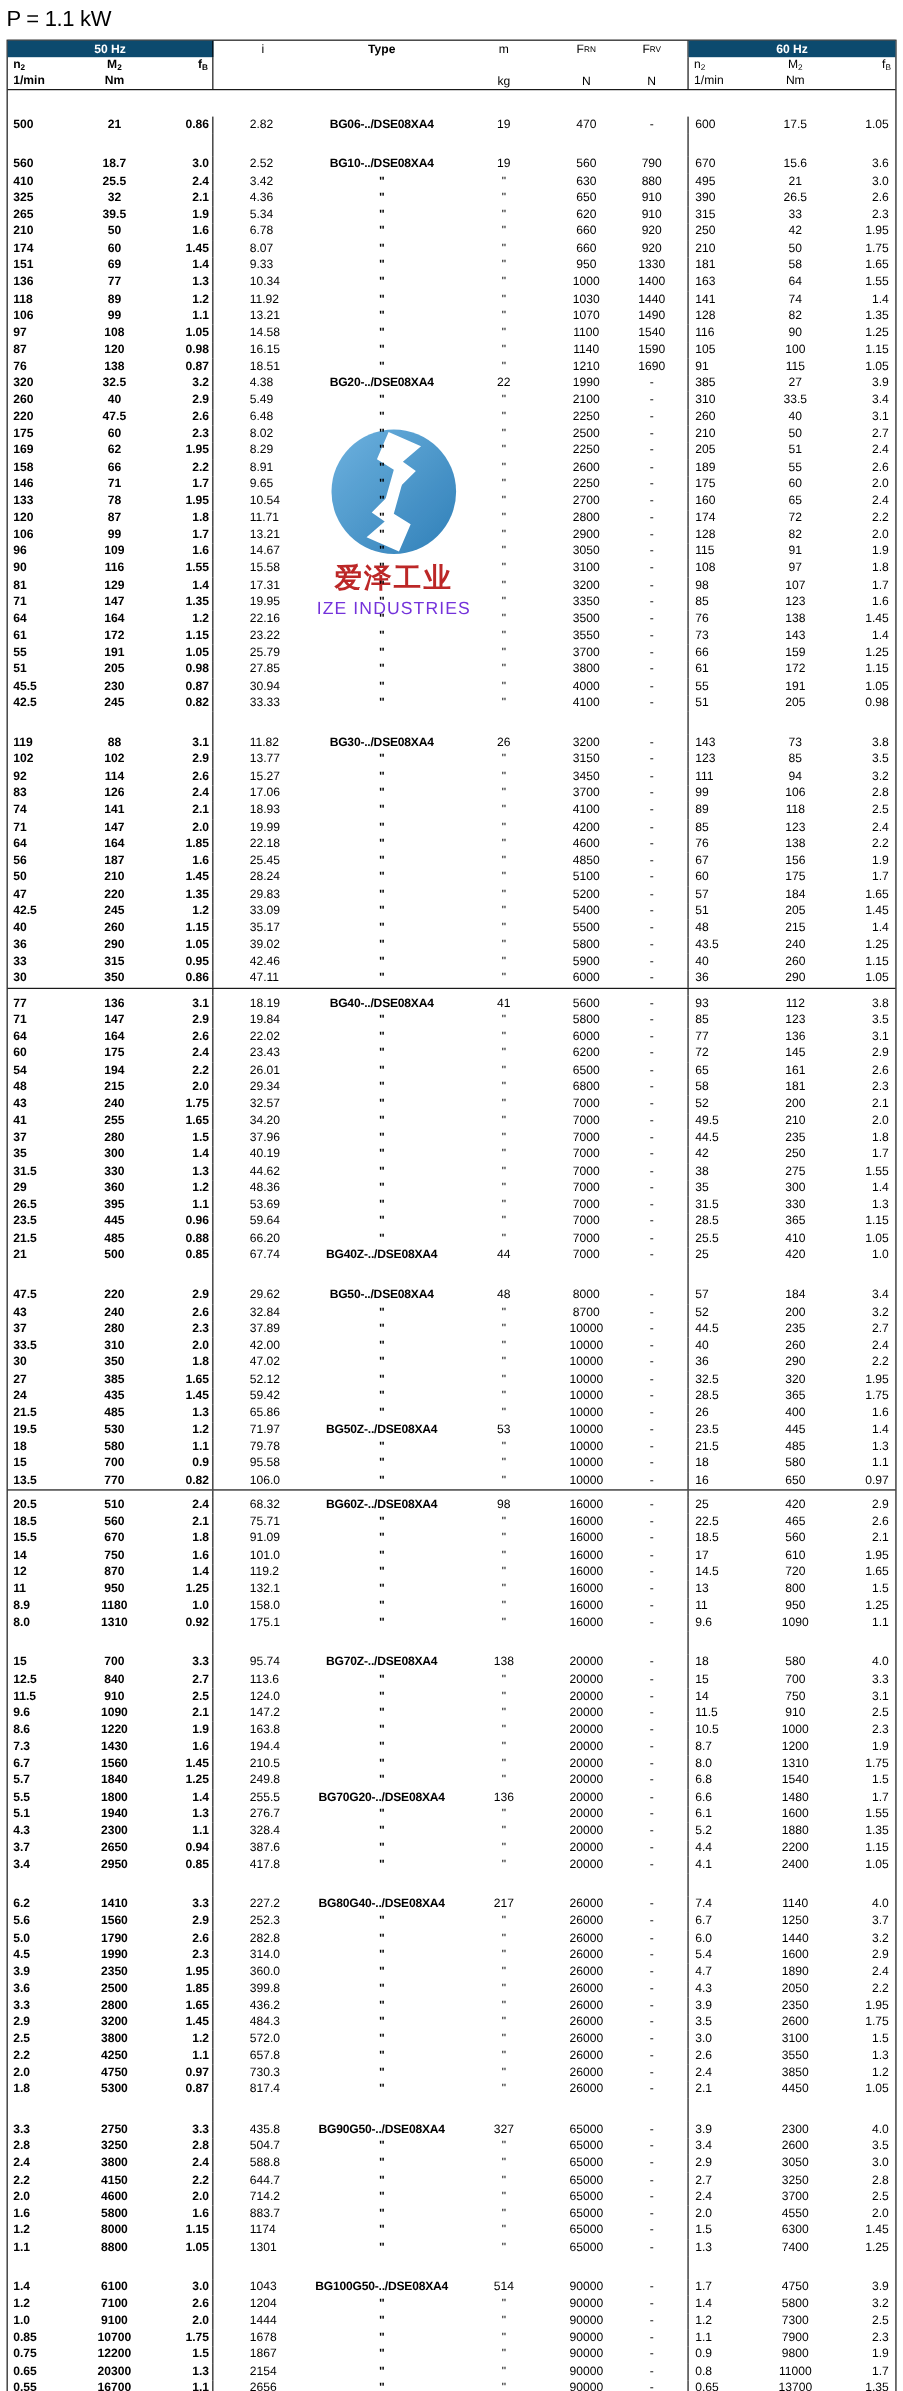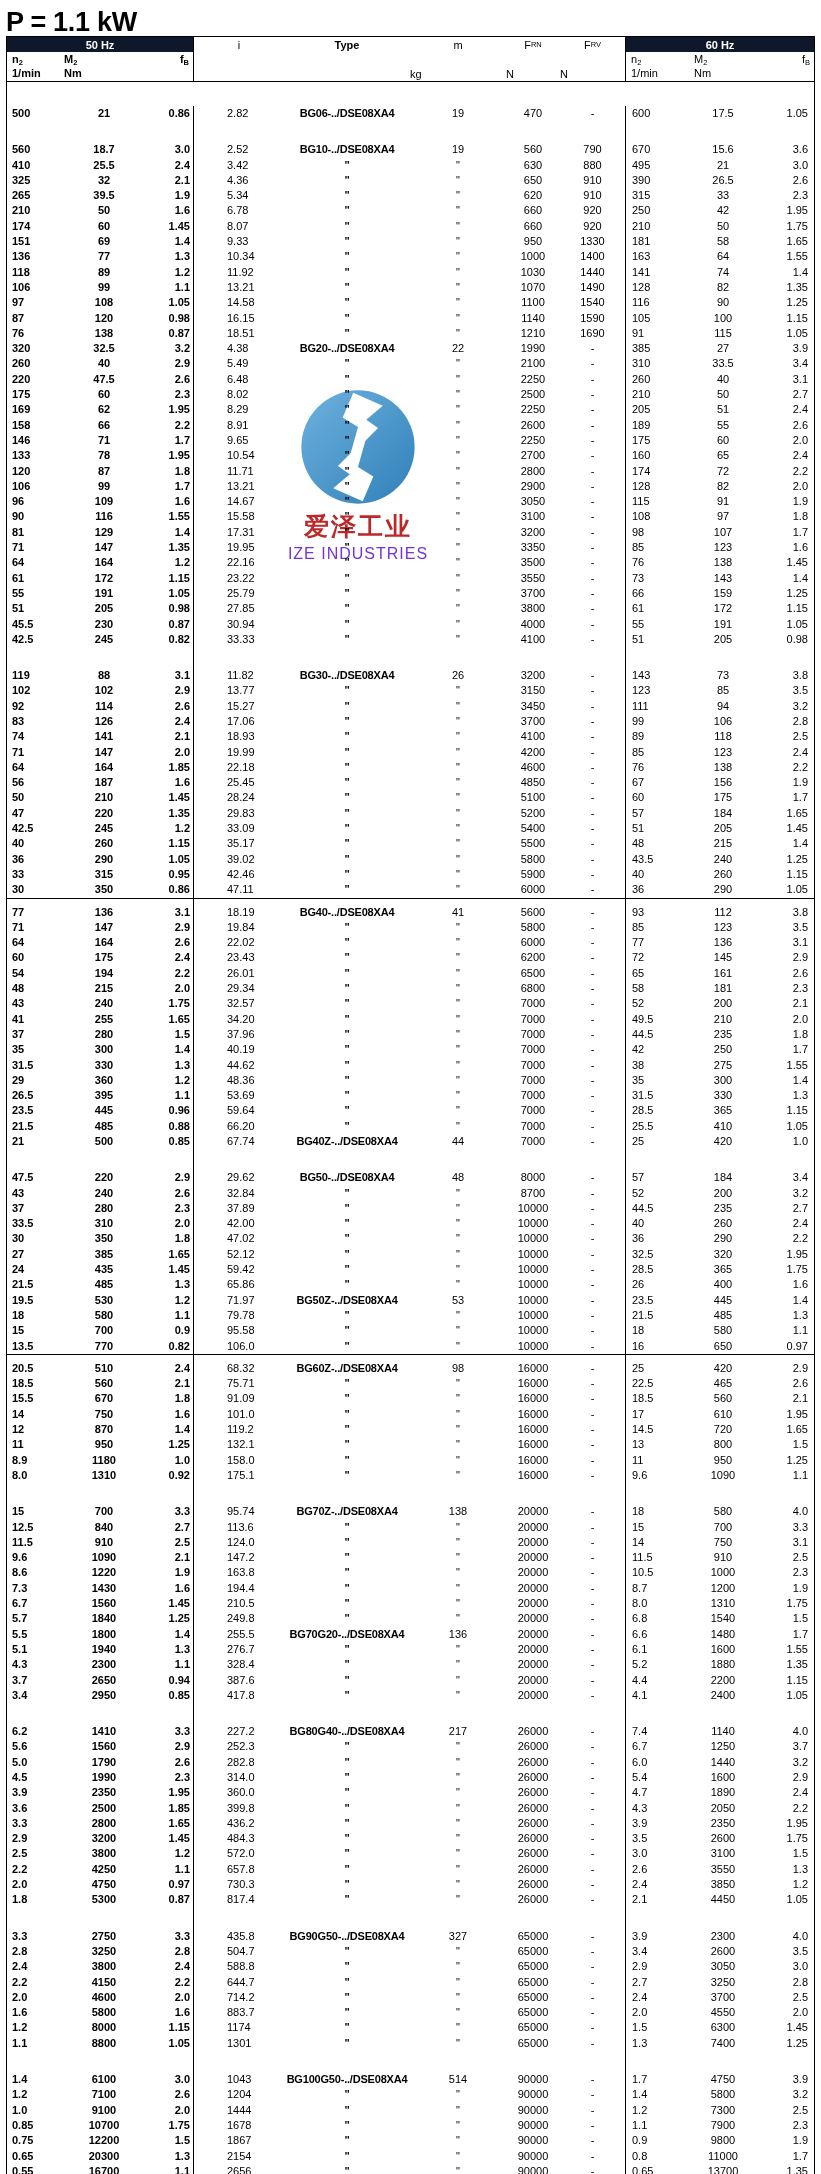--- a/index.html
+++ b/index.html
@@ -2,37 +2,37 @@
 <html><head>
 <meta charset="utf-8">
 <style>
   * { box-sizing: border-box; margin: 0; padding: 0; }
   html,body { background:#fff; }
   body{
     width:821px; height:2174px; overflow:hidden;
     font-family:"Liberation Sans", sans-serif; color:#000;
   }
   .title{
-    font-size:27px; font-weight:bold; letter-spacing:-0.3px;
+    font-size:20px; font-weight:normal; letter-spacing:-0.3px;
     margin:7px 0 5px 6px; height:24px;
   }
   .tbl{
     position:relative; margin-left:6px; width:809px;
     border-left:1px solid #000; border-right:1px solid #000; border-bottom:1px solid #000;
     --cols:57px 80px 50px 90px 126px 96px 54px 66px 68px 58px 62px;
   }
   .thead{ position:relative; z-index:2; border-top:1px solid #000; border-bottom:1px solid #000;}
   .hrow1{ display:grid; grid-template-columns:var(--cols); height:15px; }
   .hrow1 .hc{ display:flex; align-items:center; justify-content:center; font-size:11px; white-space:nowrap;}
-  .bar{ grid-column:span 3; background:#0f172a; color:#fff; font-weight:bold; }
+  .bar{ grid-column:span 3; background:#0c4a6e; color:#fff; font-weight:bold; }
   .hrow2{ display:grid; grid-template-columns:var(--cols); height:29px; font-size:11px; }
   .hrow2 .sc{ display:flex; flex-direction:column; line-height:14px; white-space:nowrap;}
   .bold{ font-weight:bold; }
   .al{ align-items:flex-start; padding-left:5px; }
-  .ac{ align-items:flex-start; }
+  .ac{ align-items:center; }
   .ar{ align-items:flex-end; padding-right:4px; }
   .vb{ justify-content:flex-end; }   
   .vt{ justify-content:flex-start; } 
   .bdr{ border-right:1px solid #000; }
   sub{ font-size:7.5px; line-height:0; vertical-align:-2px; letter-spacing:0;}
   .tbody{ position:relative; z-index:1;margin-top:24px; }
   .row{ display:grid; grid-template-columns:var(--cols); height:15.3px; font-size:11px; line-height:15.3px; }
   .row.gap{ height:21px; }
   .row.rule{ height:7px; border-top:1px solid #000; }
   .cell{ white-space:nowrap; overflow:hidden; }

